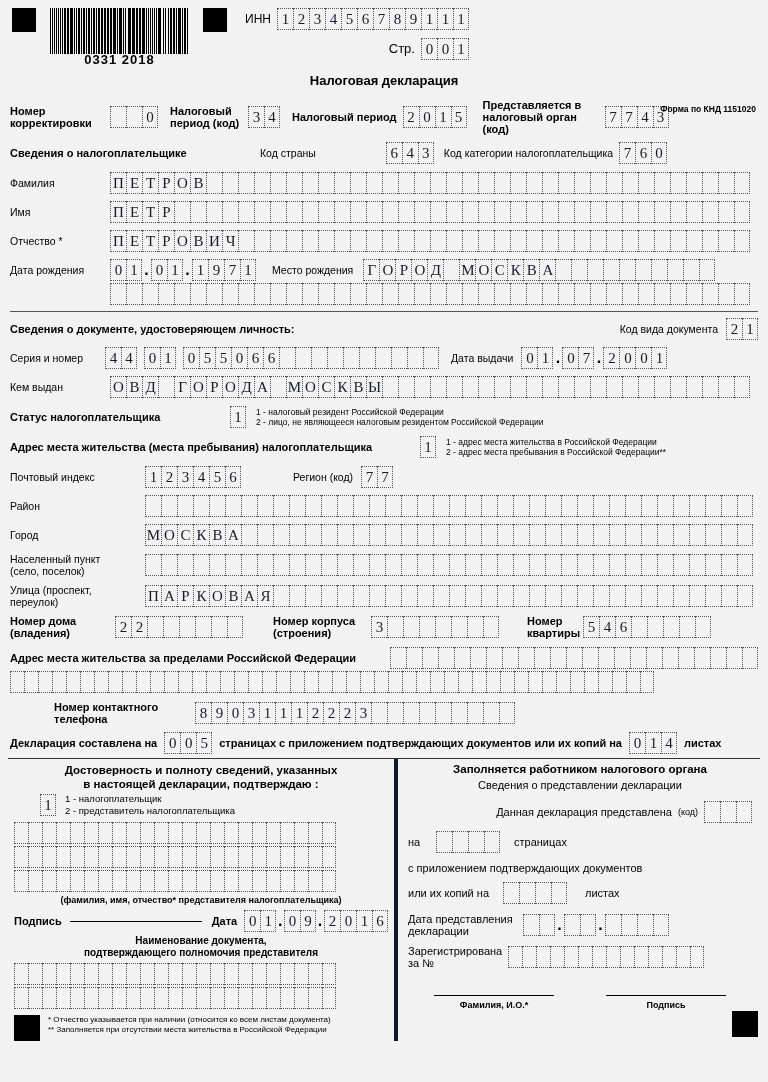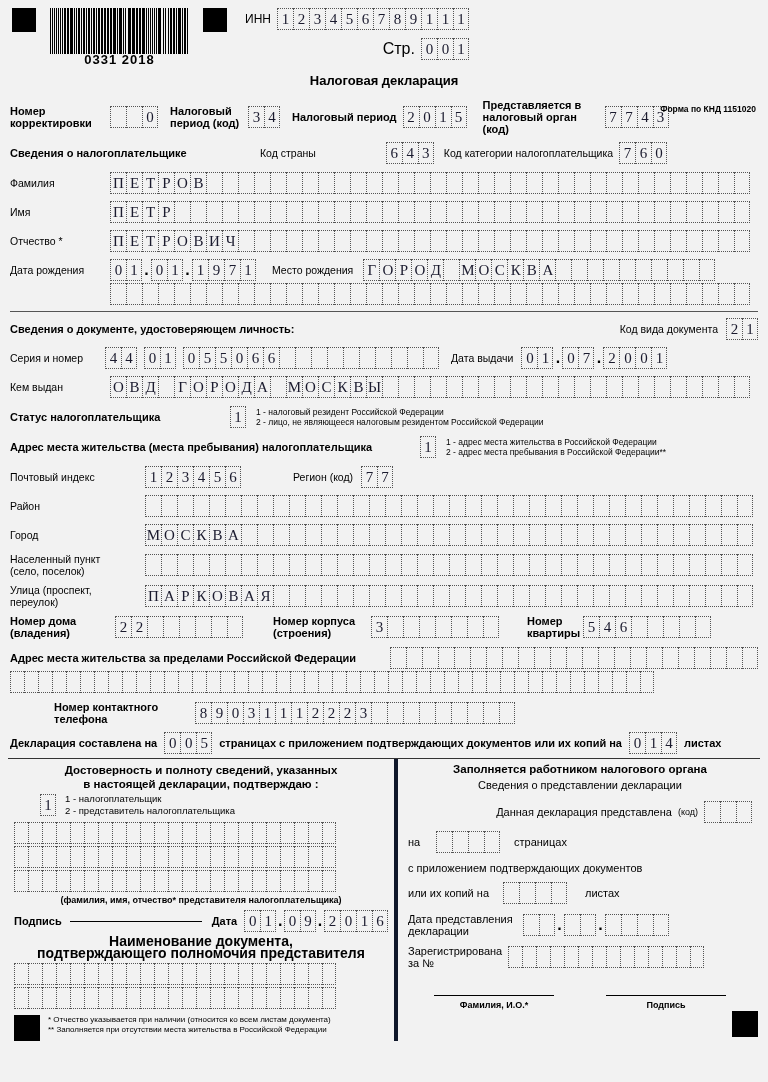--- a/index.html
+++ b/index.html
@@ -171,21 +171,21 @@
             <div class="cell">6</div>
             <div class="cell">7</div>
             <div class="cell">8</div>
             <div class="cell">9</div>
             <div class="cell">1</div>
             <div class="cell">1</div>
             <div class="cell">1</div>
           </div>
       </div>
       <div class="row" style="margin-top:8px;justify-content:flex-end;">
-        <div class="lbl" style="font-size:16px;margin-right:6px;">Стр.</div>
+        <div class="lbl" style="font-size:13px;margin-right:6px;">Стр.</div>
         <div class="cells" id="page-cells">
             <div class="cell">0</div>
             <div class="cell">0</div>
             <div class="cell">1</div>
           </div>
       </div>
     </div>
   </div>
 
   <div class="title">
@@ -1081,21 +1081,21 @@
           </div>
         <div class="dot-sep">.</div>
         <div class="cells" id="cy-cells">
             <div class="cell">2</div>
             <div class="cell">0</div>
             <div class="cell">1</div>
             <div class="cell">6</div>
           </div>
       </div>
 
-      <div class="ctr lbl b" style="font-size:14px;line-height:12px;margin-top:3px;">
+      <div class="ctr lbl b" style="font-size:10px;line-height:12px;margin-top:3px;">
         <div>Наименование документа,</div>
         <div>подтверждающего полномочия представителя</div>
       </div>
 
       <div class="multirow" style="margin-top:4px;">
         <div class="cells" id="ad1-cells">
             <div class="cell sm"></div>
             <div class="cell sm"></div>
             <div class="cell sm"></div>
             <div class="cell sm"></div>

